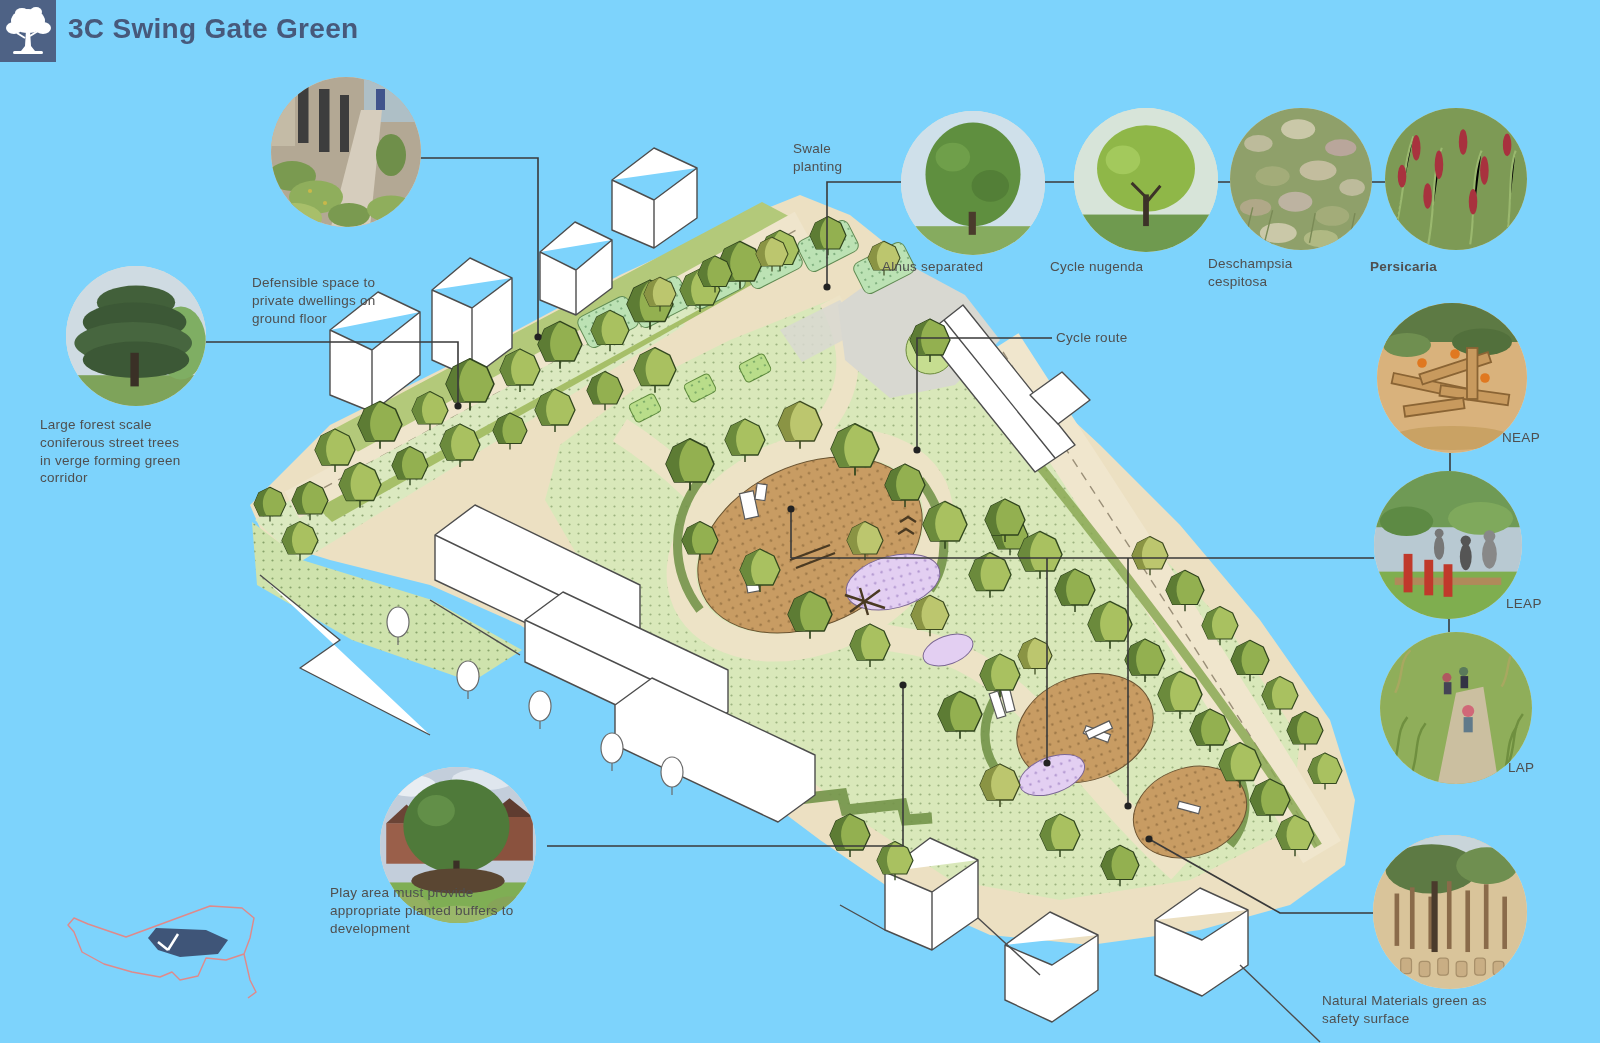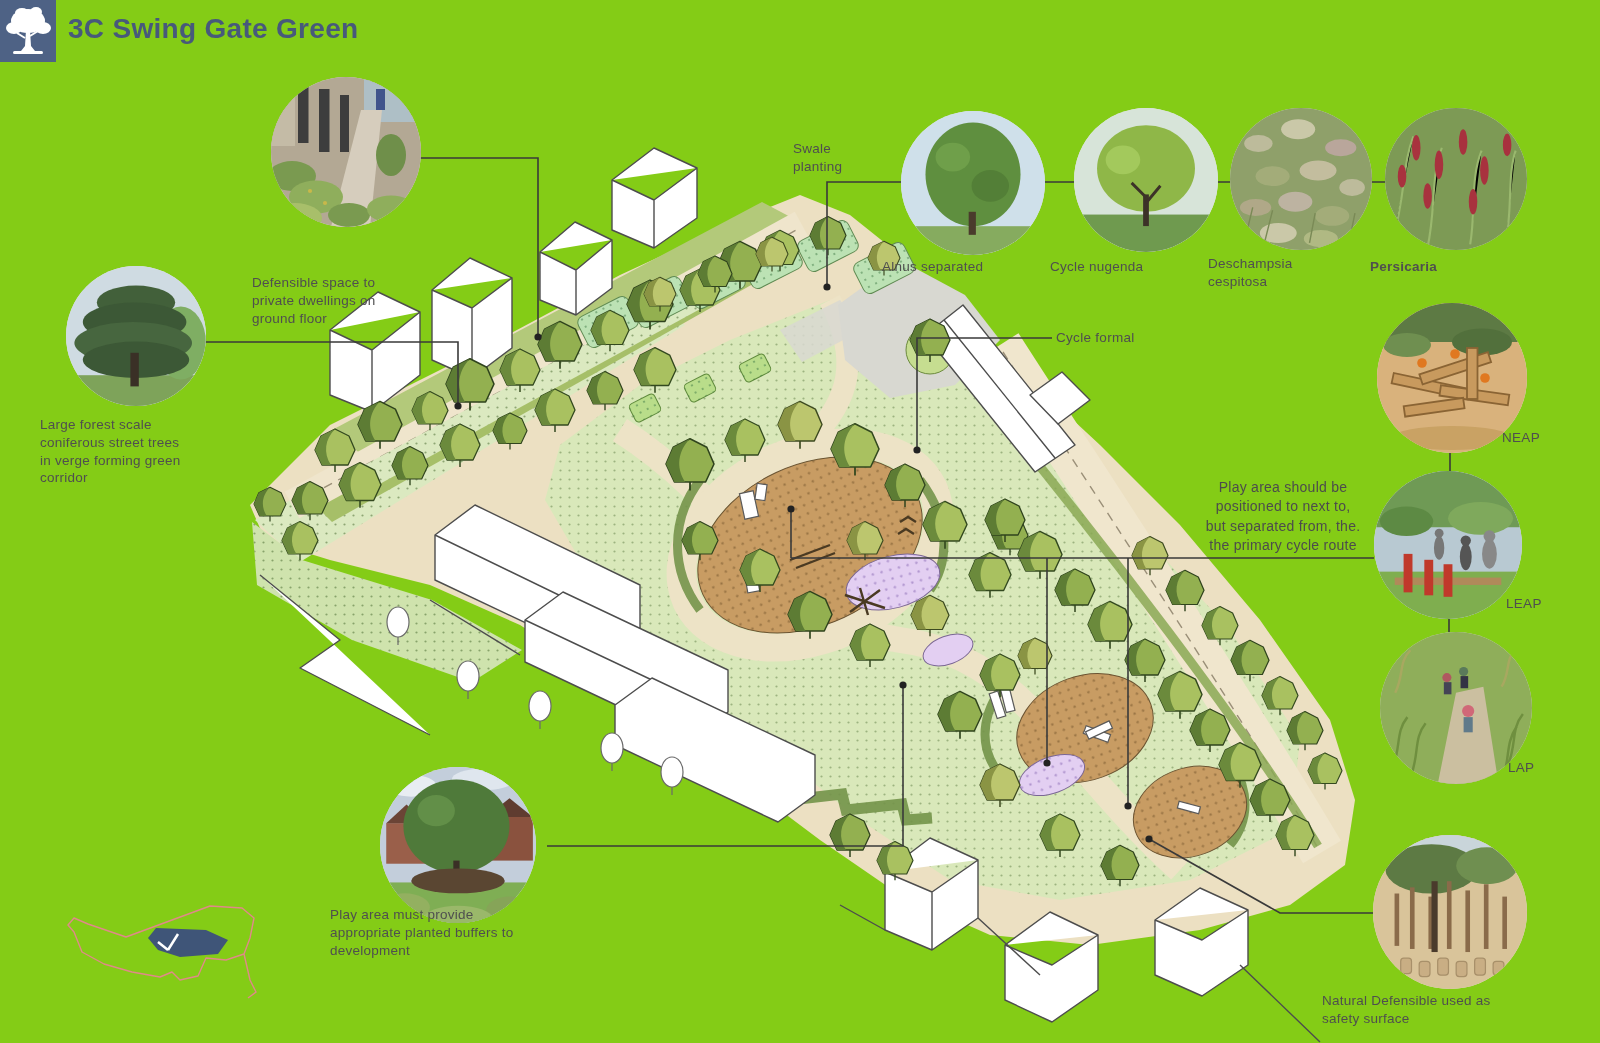--- a/index.html
+++ b/index.html
@@ -1,16 +1,16 @@
 <!DOCTYPE html>
 <html><head>
 <meta charset="utf-8">
 <style>
   html,body{margin:0;padding:0;background:#fff;}
-  #board{position:relative;width:1600px;height:1043px;background:#84cc16;overflow:hidden;
+  #board{position:relative;width:1600px;height:1043px;background:#7dd3fc;overflow:hidden;
          font-family:"Liberation Sans", sans-serif;}
   #plan-svg,#leader-svg{position:absolute;left:0;top:0;}
   #leader-svg{pointer-events:none;}
   .circle{position:absolute;border-radius:50%;overflow:hidden;background:#dde5d8;}
   .circle svg{display:block;width:100%;height:100%;}
   .cap{position:absolute;font-size:13.5px;color:#4f4f4f;line-height:1.32;
        letter-spacing:.25px;}
   .lbl{position:absolute;font-size:13.5px;color:#4f4f4f;letter-spacing:.3px;}
   .note{position:absolute;text-align:center;font-size:14px;color:#4c4c4c;line-height:1.38;
         letter-spacing:.25px;}
@@ -415,28 +415,22 @@
       </g>
     </svg>
   </div>
   <div class="cap" style="left:1370px;top:258px;width:180px;font-weight:bold;">Persicaria</div>
 
   <div class="cap" style="left:793px;top:140px;width:100px;">
       <div>Swale</div>
       <div>planting</div>
     </div>
 
-  <div class="lbl" style="left:1056px;top:330px;">Cycle formal</div>
-
-  <div class="note" style="left:1168px;top:478px;width:230px;">
-      <div>Play area should be</div>
-      <div>positioned to next to,</div>
-      <div>but separated from, the.</div>
-      <div>the primary cycle route</div>
-    </div>
+  <div class="lbl" style="left:1056px;top:330px;">Cycle route</div>
+
 
   <div class="circle" style="left:1377px;top:303px;width:150px;height:150px;">
     <svg viewBox="0 0 100 100">
       <rect width="100" height="100" fill="#d9b27c"></rect>
       <rect width="100" height="26" fill="#5d7a44"></rect>
       <ellipse cx="20" cy="28" rx="16" ry="8" fill="#6f8f50"></ellipse>
         <ellipse cx="70" cy="26" rx="20" ry="9" fill="#52703c"></ellipse>
       <g fill="#c89a5e" stroke="#8a6434" stroke-width="1.2">
         <rect x="10" y="52" width="52" height="7" transform="rotate(12 36 55)"></rect>
         <rect x="28" y="40" width="48" height="7" transform="rotate(-18 52 43)"></rect>
@@ -520,21 +514,21 @@
         <rect x="18" y="80" width="7" height="10" rx="2"></rect>
           <rect x="30" y="82" width="7" height="10" rx="2"></rect>
         <rect x="42" y="80" width="7" height="11" rx="2"></rect>
           <rect x="54" y="82" width="7" height="10" rx="2"></rect>
         <rect x="66" y="80" width="7" height="11" rx="2"></rect>
           <rect x="78" y="82" width="7" height="9" rx="2"></rect>
         </g>
     </svg>
   </div>
   <div class="cap" style="left:1322px;top:992px;width:240px;">
-      <div>Natural Defensible used as</div>
+      <div>Natural Materials green as</div>
       <div>safety surface</div>
     </div>
 
   <div class="circle" style="left:380px;top:767px;width:156px;height:156px;">
     <svg viewBox="0 0 100 100">
       <rect width="100" height="100" fill="#c3cedb"></rect>
       <ellipse cx="20" cy="12" rx="16" ry="7" fill="#e8edf2"></ellipse>
         <ellipse cx="66" cy="8" rx="20" ry="7" fill="#dfe6ee"></ellipse>
       <g>
           <rect x="4" y="36" width="26" height="26" fill="#9a5f4a"></rect>
@@ -545,21 +539,21 @@
       <rect y="74" width="100" height="26" fill="#7fae54"></rect>
       <ellipse cx="49" cy="38" rx="34" ry="30" fill="#4f7a3a"></ellipse>
       <ellipse cx="36" cy="28" rx="12" ry="10" fill="#628f48"></ellipse>
       <rect x="47" y="60" width="4" height="12" fill="#3a3026"></rect>
       <ellipse cx="50" cy="73" rx="30" ry="8" fill="#5a4632"></ellipse>
       <ellipse cx="16" cy="90" rx="16" ry="9" fill="#93b060"></ellipse>
         <ellipse cx="84" cy="92" rx="16" ry="9" fill="#86a458"></ellipse>
       <ellipse cx="50" cy="97" rx="22" ry="8" fill="#9ab86a"></ellipse>
     </svg>
   </div>
-  <div class="cap" style="left:330px;top:906px;width:250px;">
+  <div class="cap" style="left:330px;top:884px;width:250px;">
       <div>Play area must provide</div>
       <div>appropriate planted buffers to</div>
       <div>development</div>
     </div>
 
   <svg style="position:absolute;left:60px;top:880px;" width="200" height="140" viewBox="0 0 200 140">
     <path d="M14,52 L8,45 L14,38 L28,44 L66,57 L150,26 L182,28 L194,38 L190,58 L184,74 L166,80 L146,78 L138,96 L120,100 L112,92 L100,97 L72,92 L44,84 L22,72 Z" fill="none" stroke="#e0898a" stroke-width="1.4" stroke-linejoin="round"></path>
     <path d="M184,74 L190,100 L196,112 L188,118" fill="none" stroke="#e0898a" stroke-width="1.4"></path>
     <path d="M96,48 L146,50 L168,60 L158,74 L120,77 L98,70 L88,58 Z" fill="#3f5578"></path>
     <path d="M108,70 L118,54 M108,70 L98,62" stroke="#fff" stroke-width="2.5" fill="none"></path>

